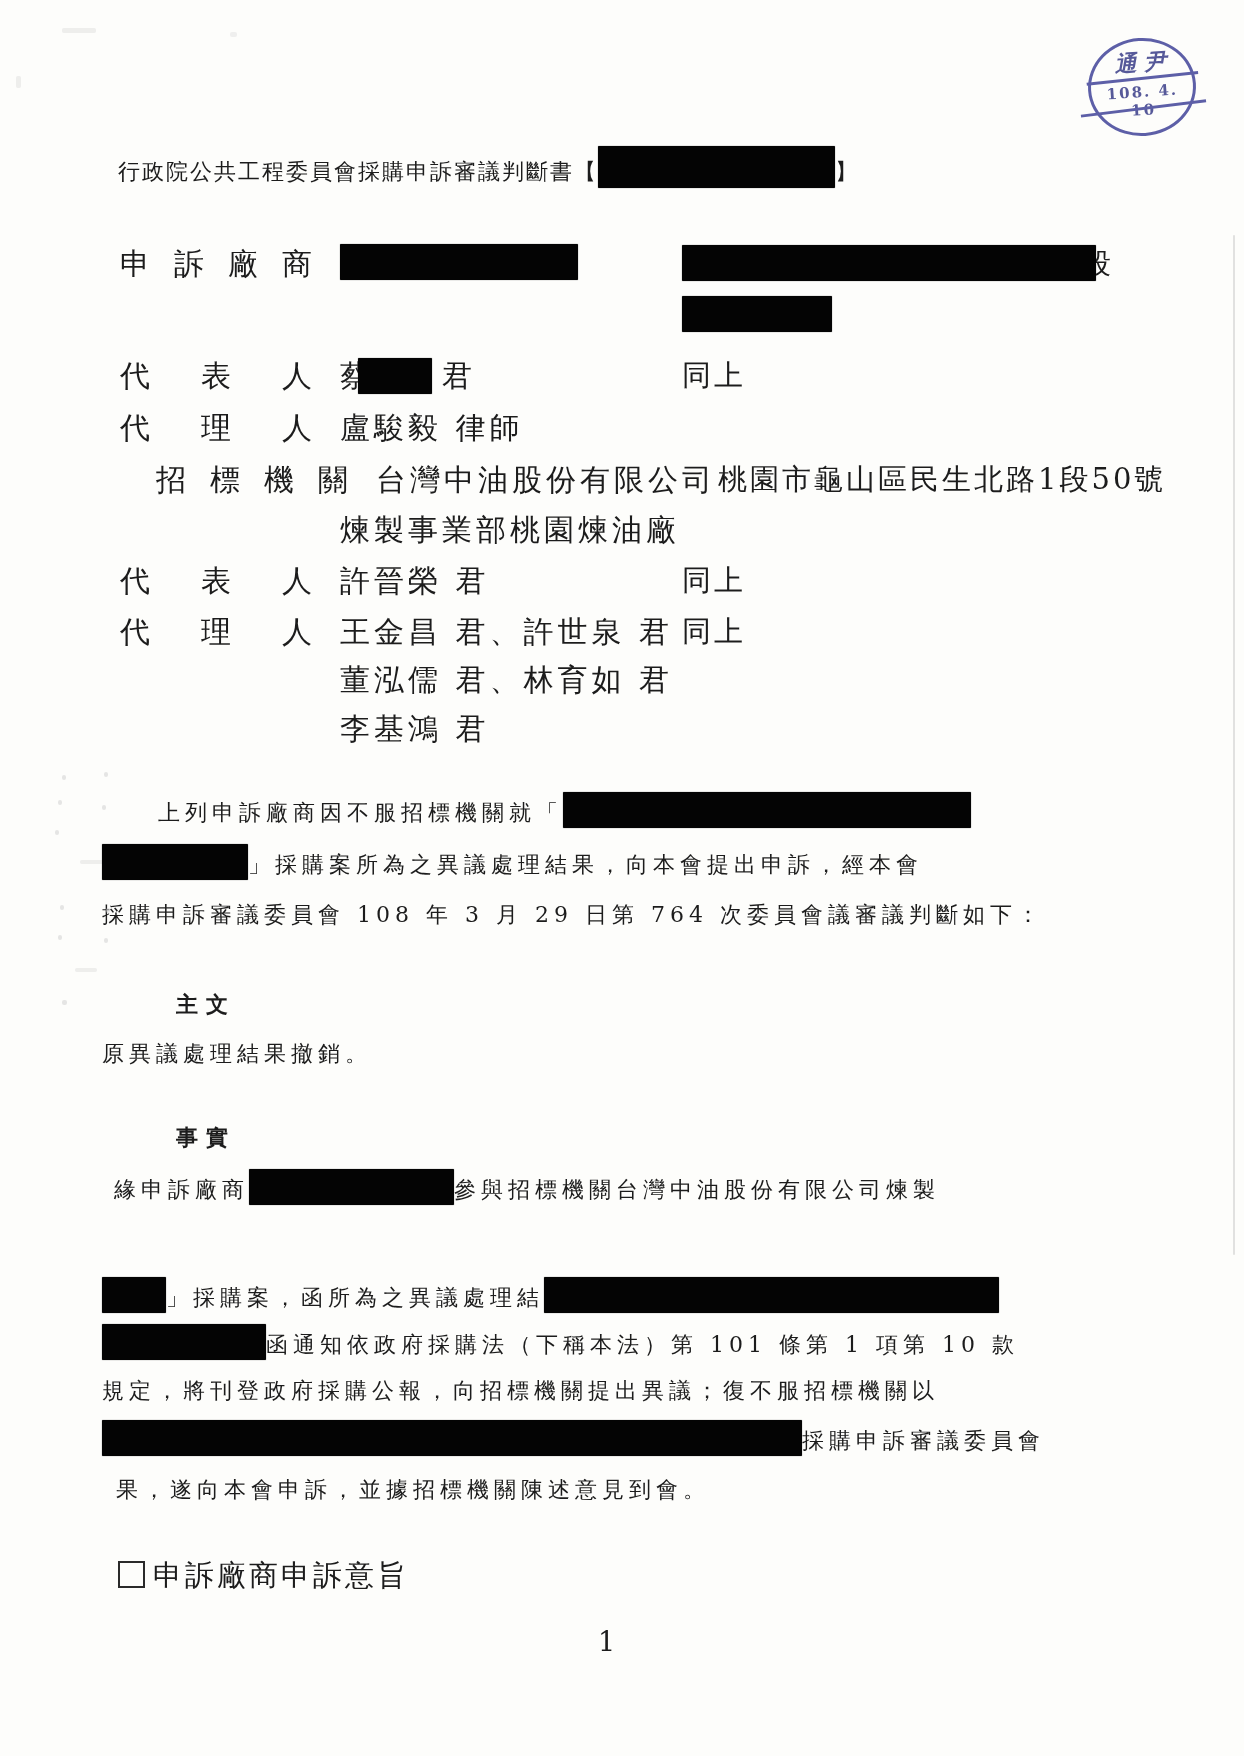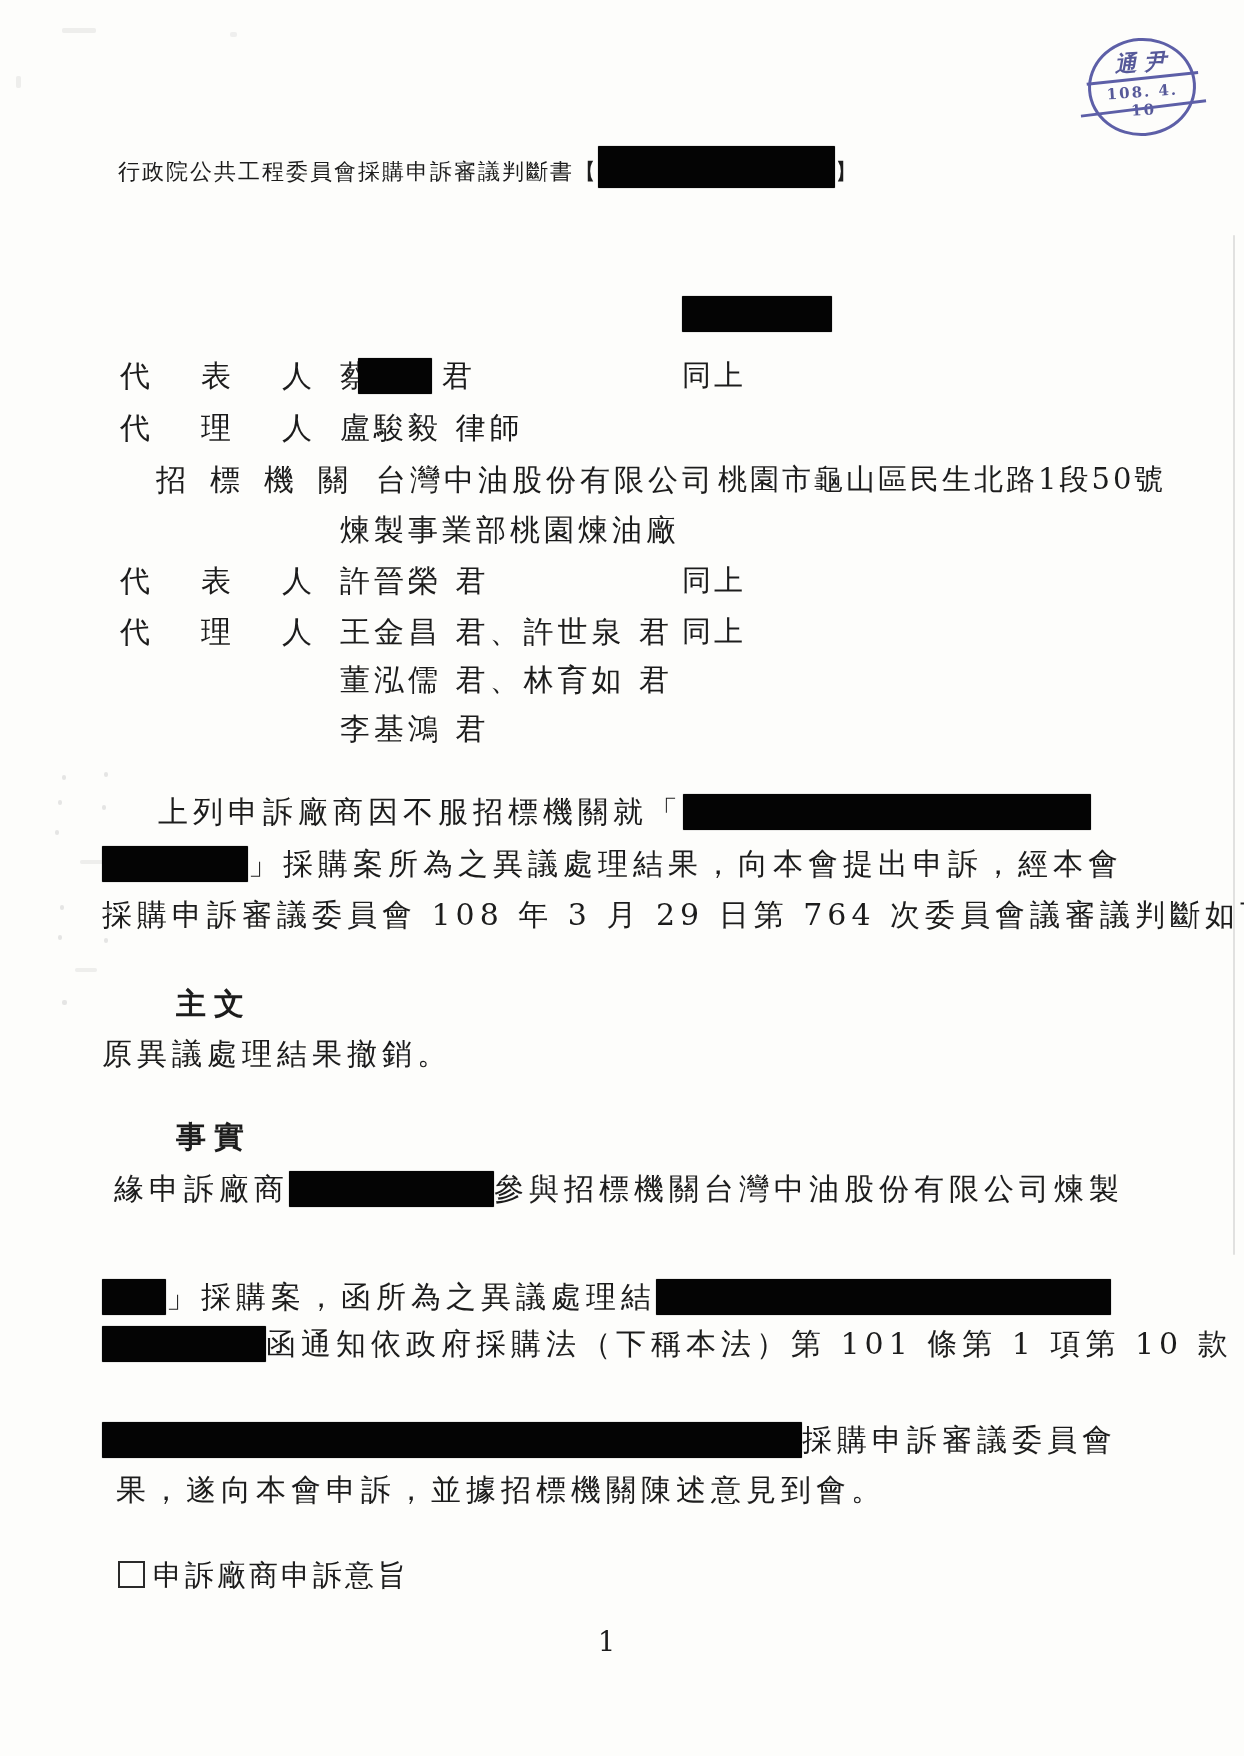--- a/index.html
+++ b/index.html
@@ -1,21 +1,21 @@
 <!DOCTYPE html>
 <html><head>
 <meta charset="utf-8">
 <style>
   html,body{margin:0;padding:0;background:#9a9a9a;}
   .page{
     position:relative;width:1244px;height:1756px;background:#fdfdfb;
     font-family:"DejaVu Serif","Liberation Serif",serif;color:#1c1c1c;
     overflow:hidden;margin:0 auto;
   }
-  .line{position:absolute;font-size:30px;letter-spacing:5px;white-space:nowrap;line-height:40px;}
+  .line{position:absolute;font-size:22px;letter-spacing:5px;white-space:nowrap;line-height:40px;}
   .title-line{font-size:22px;letter-spacing:2px;font-weight:500;}
   .bar{display:inline-block;background:#040404;height:36px;vertical-align:-8px;position:relative;z-index:2;border-radius:1px;box-shadow:0 0 1px #333;}
   .bar-lg{height:42px;vertical-align:-9px;}
   .row{position:absolute;left:0;top:0;width:100%;height:44px;}
   .lab{position:absolute;left:120px;width:192px;display:inline-block;font-size:30px;letter-spacing:0;
        text-align:justify;text-align-last:justify;-moz-text-align-last:justify;}
   .c2{position:absolute;left:340px;font-size:30px;letter-spacing:4px;white-space:nowrap;}
   .c3{position:absolute;left:682px;font-size:29px;letter-spacing:3px;white-space:nowrap;}
   .heading{font-weight:bold;letter-spacing:8px;}
   .clipped-char{position:relative;z-index:1;margin-left:-14px;}
@@ -47,20 +47,25 @@
     <div class="stamp-top">通尹</div>
     <div class="stamp-line sl1"></div>
     <div class="stamp-date">108. 4. 10</div>
     <div class="stamp-line sl2"></div>
   </div>
 
   <div class="line title-line" style="left:118px;top:146px;">
     <span>行政院公共工程委員會採購申訴審議判斷書</span><span>【</span><span class="bar bar-lg" style="width:237px;"></span><span>】</span>
   </div>
 
+  <div class="row" style="top:244px;">
+    <span class="lab">申訴廠商</span>
+    <span class="c2"><span class="bar" style="width:238px;"></span></span>
+    <span class="c3"><span class="bar" style="width:414px;"></span><span class="clipped-char">段</span></span>
+  </div>
   <div class="row" style="top:296px;">
     <span class="c3"><span class="bar" style="width:150px;"></span></span>
   </div>
 
   <div class="row" style="top:356px;">
     <span class="lab">代表人</span>
     <span class="c2"><span class="clipped-char" style="margin-left:0;">蔡</span><span class="bar overlap-bar" style="width:74px;"></span><span class="name-gap">君</span></span>
     <span class="c3">同上</span>
   </div>
 
@@ -113,20 +118,23 @@
 
   <div class="line" style="left:114px;top:1169px;">
     <span>緣申訴廠商</span><span class="bar" style="width:205px;"></span><span>參與招標機關台灣中油股份有限公司煉製</span>
   </div>
   <div class="line" style="left:102px;top:1277px;">
     <span class="bar" style="width:64px;"></span><span>」採購案，函所為之異議處理結</span><span class="bar" style="width:455px;"></span>
   </div>
   <div class="line" style="left:102px;top:1324px;">
     <span class="bar" style="width:164px;"></span><span>函通知依政府採購法（下稱本法）第 101 條第 1 項第 10 款</span>
   </div>
+  <div class="line" style="left:102px;top:1371px;">
+    <span>規定，將刊登政府採購公報，向招標機關提出異議；復不服招標機關以</span>
+  </div>
   <div class="line" style="left:102px;top:1420px;">
     <span class="bar" style="width:700px;"></span><span>採購申訴審議委員會</span>
   </div>
   <div class="line" style="left:116px;top:1470px;text-align:right;">
     <span>果，遂向本會申訴，並據招標機關陳述意見到會。</span>
   </div>
 
   <div class="line" style="left:118px;top:1555px;letter-spacing:3px;font-size:29px;">
     <span class="cbx"></span><span>申訴廠商申訴意旨</span>
   </div>

